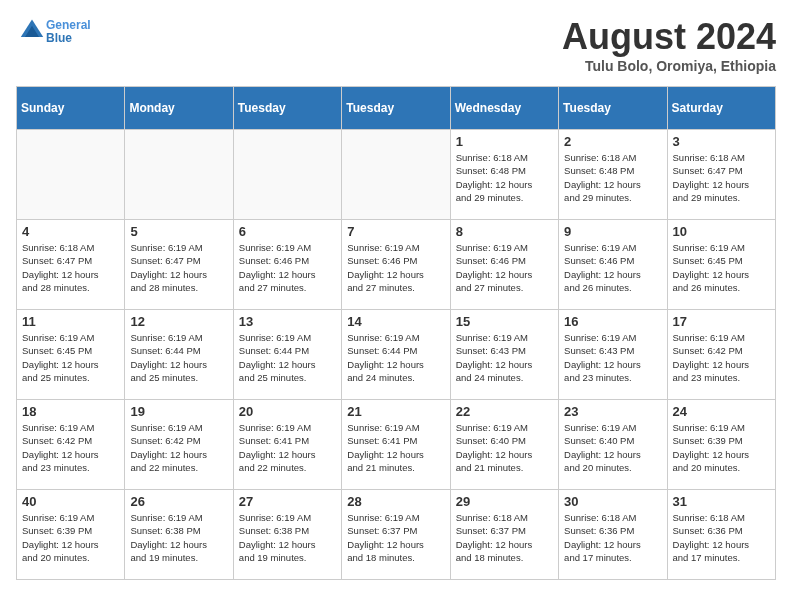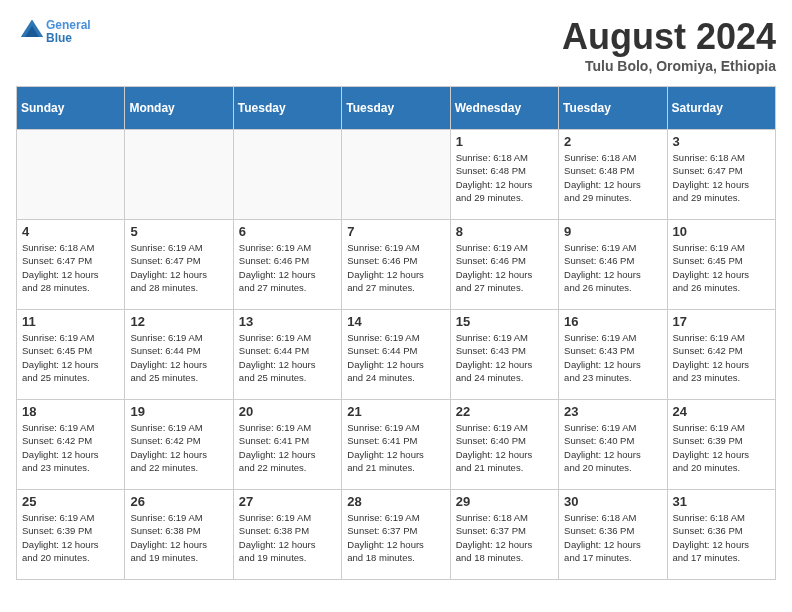--- a/index.html
+++ b/index.html
@@ -298,21 +298,21 @@
         <td>
           <span class="day-number">24</span>
           <div class="cell-info" style="white-space: pre-line;">Sunrise: 6:19 AM
 Sunset: 6:39 PM
 Daylight: 12 hours
 and 20 minutes.</div>
         </td>
       </tr>
       <tr>
         <td>
-          <span class="day-number">25</span>
+          <span class="day-number">40</span>
           <div class="cell-info" style="white-space: pre-line;">Sunrise: 6:19 AM
 Sunset: 6:39 PM
 Daylight: 12 hours
 and 20 minutes.</div>
         </td>
         <td>
           <span class="day-number">26</span>
           <div class="cell-info" style="white-space: pre-line;">Sunrise: 6:19 AM
 Sunset: 6:38 PM
 Daylight: 12 hours

